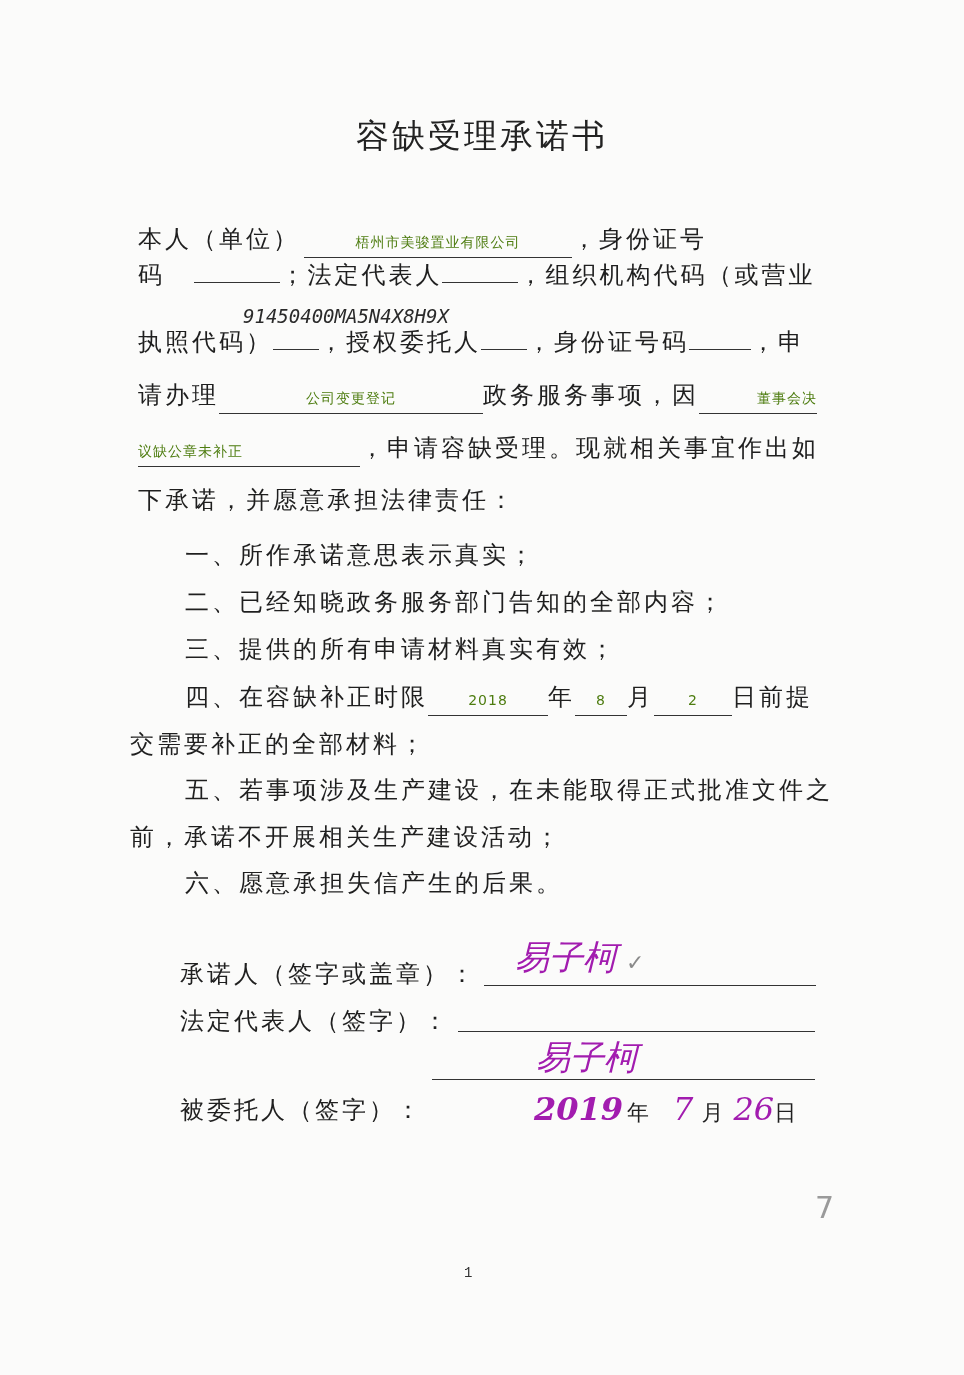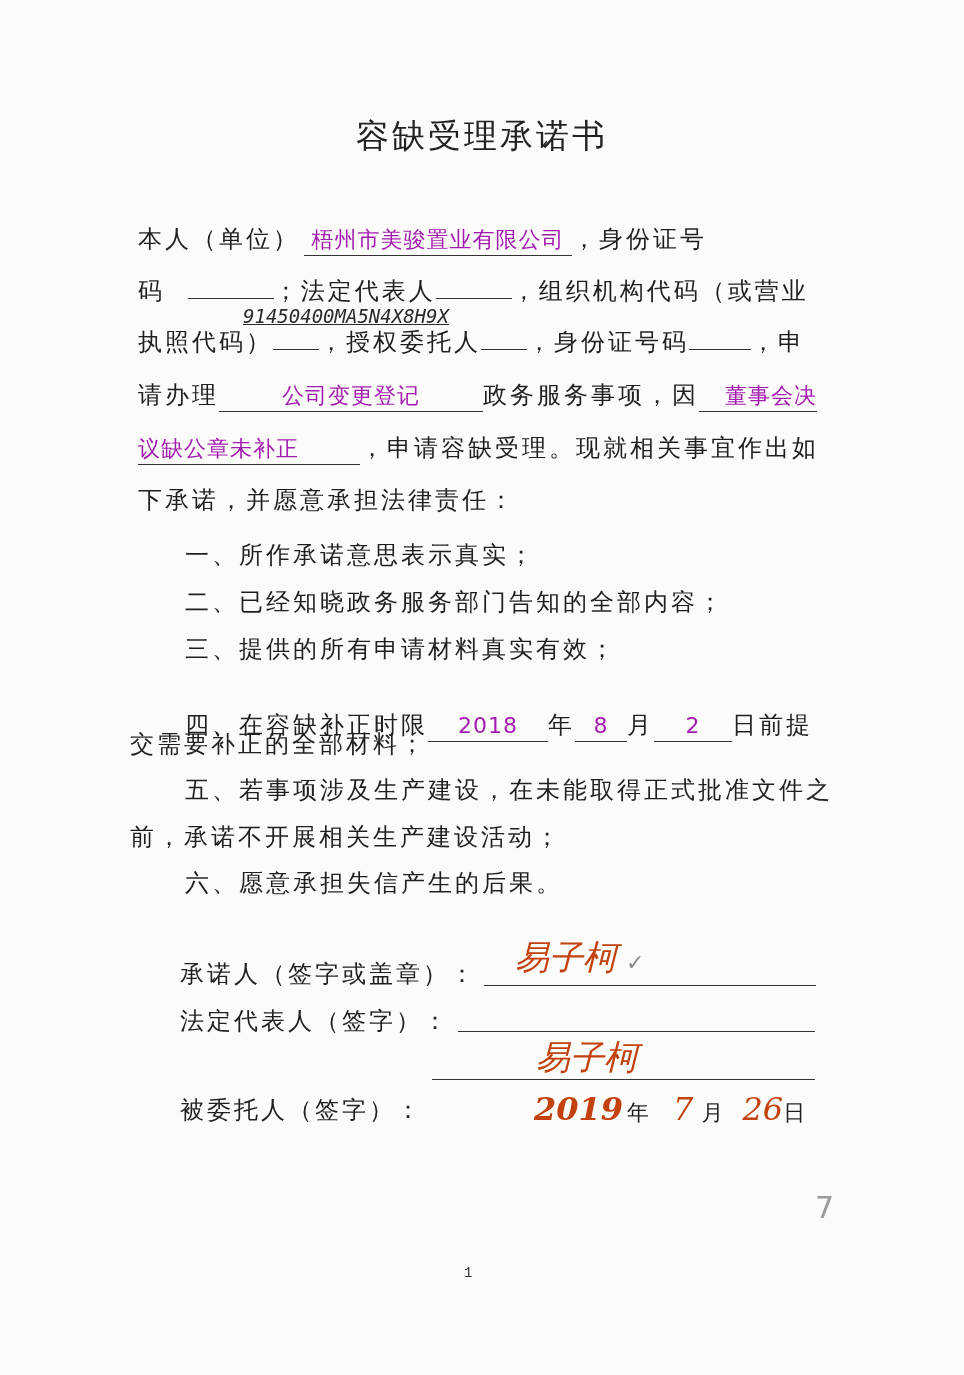--- a/index.html
+++ b/index.html
@@ -15,39 +15,39 @@
   .title {
     left: 0; width: 964px; top: 114px; text-align: center;
     font-family: "DejaVu Sans", "Liberation Sans", sans-serif;
     font-size: 33px; letter-spacing: 3px; color: #222;
   }
   .line { font-size: 24px; letter-spacing: 3px; line-height: 34px; }
   .ul {
     display: inline-block; border-bottom: 1.5px solid #333;
     text-align: center; line-height: 30px; letter-spacing: 1px;
   }
-  .ul.fill { font-family: "DejaVu Sans", "Liberation Sans", sans-serif; font-size: 22px; color:#a21caf; }
+  .ul.fill { font-family: "DejaVu Sans", "Liberation Sans", sans-serif; font-size: 14px; color:#4d7c0f; }
   .hand {
     font-family: "DejaVu Sans Mono", "Liberation Mono", monospace;
-    color: #2a2a2a; font-style: italic; text-decoration: underline;
+    color: #2a2a2a; font-style: italic;
   }
   .sigline { border-bottom: 1.5px solid #333; height: 0; }
-  .sig { font-family: "DejaVu Serif", serif; font-style: italic; color:#c2410c; font-size: 34px; }
+  .sig { font-family: "DejaVu Serif", serif; font-style: italic; color:#a21caf; font-size: 34px; }
   .pageno { font-family: "Liberation Mono", monospace; font-size: 14px; color:#333; }
 </style>
 </head>
 <body>
 
 <div class="abs title">容缺受理承诺书</div>
 
 <div class="abs line" style="left:138px; top:222px;">
   <span>本人（单位）</span><span class="ul fill" style="width:268px; margin-left:4px;">梧州市美骏置业有限公司</span><span>，身份证号</span>
 </div>
 
-<div class="abs line" style="left:138px; top:274px;">
+<div class="abs line" style="left:138px; top:260px;font-family:Liberation Mono, monospace;">
   <span>码</span>
   <span class="ul" style="width:86px; margin-left:12px;"></span><span>；法定代表人</span><span class="ul" style="width:76px;"></span><span>，组织机构代码（或营业</span>
 </div>
 
 <div class="abs hand" style="left:243px; top:305px; font-size:19px; letter-spacing:0px;">91450400MA5N4X8H9X</div>
 
 <div class="abs line" style="left:138px; top:325px;">
   <span>执照代码）</span><span class="ul" style="width:46px;"></span><span>，授权委托人</span><span class="ul" style="width:46px;"></span><span>，身份证号码</span><span class="ul" style="width:62px;"></span><span>，申</span>
 </div>
 
@@ -58,21 +58,21 @@
 <div class="abs line" style="left:138px; top:431px;">
   <span class="ul fill" style="width:222px; text-align:left;">议缺公章未补正</span><span>，申请容缺受理。现就相关事宜作出如</span>
 </div>
 
 <div class="abs line" style="left:138px; top:483px;">下承诺，并愿意承担法律责任：</div>
 
 <div class="abs line" style="left:185px; top:538px;">一、所作承诺意思表示真实；</div>
 <div class="abs line" style="left:185px; top:585px;">二、已经知晓政务服务部门告知的全部内容；</div>
 <div class="abs line" style="left:185px; top:632px;">三、提供的所有申请材料真实有效；</div>
 
-<div class="abs line" style="left:185px; top:680px;margin-top:28px;">
+<div class="abs line" style="left:185px; top:680px;">
   <span>四、在容缺补正时限</span><span class="ul fill" style="width:120px;">2018</span><span>年</span><span class="ul fill" style="width:52px;">8</span><span>月</span><span class="ul fill" style="width:78px;">2</span><span>日前提</span>
 </div>
 <div class="abs line" style="left:130px; top:727px;">交需要补正的全部材料；</div>
 
 <div class="abs line" style="left:185px; top:773px;">五、若事项涉及生产建设，在未能取得正式批准文件之</div>
 <div class="abs line" style="left:130px; top:820px;">前，承诺不开展相关生产建设活动；</div>
 
 <div class="abs line" style="left:185px; top:866px;">六、愿意承担失信产生的后果。</div>
 
 <div class="abs line" style="left:180px; top:957px;">承诺人（签字或盖章）：</div>
@@ -81,18 +81,18 @@
 <div class="abs" style="left:626px; top:950px; font-size:22px; color:#8a8a8a;">✓</div>
 
 <div class="abs line" style="left:180px; top:1004px;">法定代表人（签字）：</div>
 <div class="abs sigline" style="left:458px; top:1031px; width:357px;"></div>
 
 <div class="abs line" style="left:180px; top:1052px;margin-top:41px;">被委托人（签字）：</div>
 <div class="abs sigline" style="left:432px; top:1079px; width:383px;"></div>
 <div class="abs sig" style="left:536px; top:1035px;">易子柯</div>
 
 <div class="abs" style="left:534px; top:1090px; font-size:30px;">
-  <span class="sig" style="font-size:32px;font-weight:bold;">2019</span><span style="font-size:22px; margin-left:4px;">年</span><span class="sig" style="font-size:32px; margin-left:24px;">7</span><span style="font-size:22px; margin-left:8px;">月</span><span class="sig" style="font-size:32px; margin-left:19px;">26</span><span style="font-size:22px;">日</span>
+  <span class="sig" style="font-size:32px;font-weight:bold;">2019</span><span style="font-size:22px; margin-left:4px;">年</span><span class="sig" style="font-size:32px; margin-left:24px;">7</span><span style="font-size:22px; margin-left:8px;">月</span><span class="sig" style="font-size:32px; margin-left:10px;">26</span><span style="font-size:22px;">日</span>
 </div>
 
 <div class="abs" style="left:815px; top:1190px; font-size:30px; color:#9a9a9a; font-family:'DejaVu Sans', sans-serif;">7</div>
 
 <div class="abs pageno" style="left:464px; top:1265px;">1</div>
 
 </body></html>

